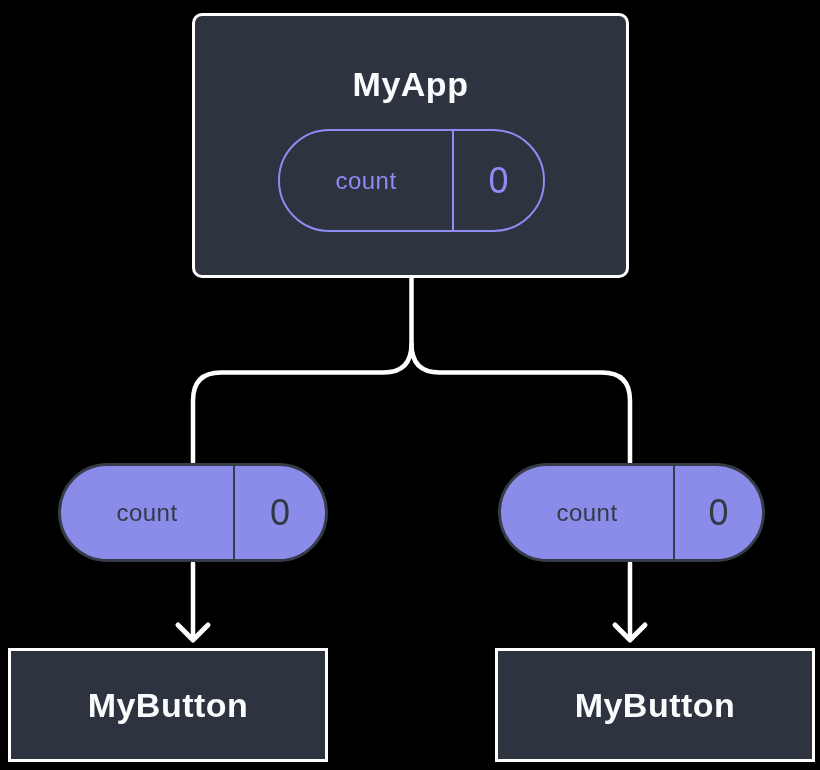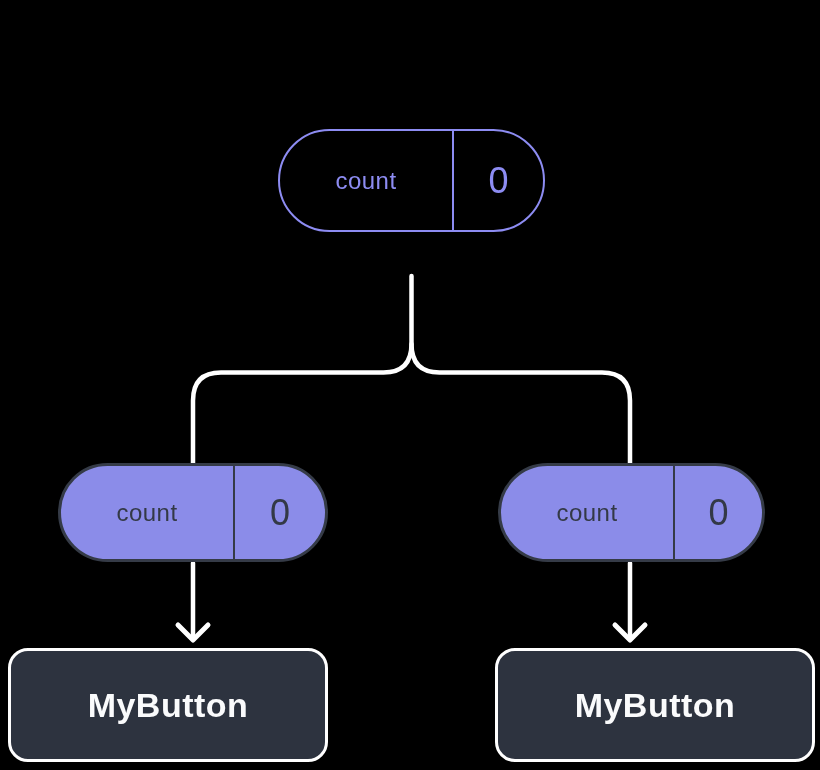--- a/index.html
+++ b/index.html
@@ -38,21 +38,21 @@
     background: #2d333f;
     border: 3.5px solid #ffffff;
     box-sizing: border-box;
   }
   .node-app {
     left: 192px; top: 13px;
     width: 437px; height: 265px;
     border-radius: 10px;
   }
   .node-button {
-    border-radius: 20px;
+    border-radius: 0;
     display: flex;
     align-items: center;
     justify-content: center;
   }
   .node-button-left  { left: 8px;   top: 648px; width: 320px; height: 114px; }
   .node-button-right { left: 495px; top: 648px; width: 320px; height: 114px; }
   .node-title {
     color: #fafbfc;
     font-size: 34px;
     font-weight: 600;
@@ -116,20 +116,23 @@
 
   <svg class="wires" viewBox="0 0 820 770" aria-hidden="true">
     <path class="wire" d="M411.5 276 V344 Q411.5 372.5 383.5 372.5 H221 Q193 372.5 193 400.5 V467"></path>
     <path class="wire" d="M411.5 344 Q411.5 372.5 439.5 372.5 H602 Q630 372.5 630 400.5 V467"></path>
     <path class="wire" d="M193 563 V638"></path>
     <path class="arrowhead" d="M178 625 L193 640 L208 625"></path>
     <path class="wire" d="M630 563 V638"></path>
     <path class="arrowhead" d="M615 625 L630 640 L645 625"></path>
   </svg>
 
+  <div class="node node-app">
+    <div class="node-title app-title">MyApp</div>
+  </div>
 
   <div class="pill pill-outline">
     <span class="pill-name">count</span>
     <span class="pill-value">0</span>
   </div>
 
   <div class="pill pill-filled pill-filled-left">
     <span class="pill-name">count</span>
     <span class="pill-value">0</span>
   </div>

